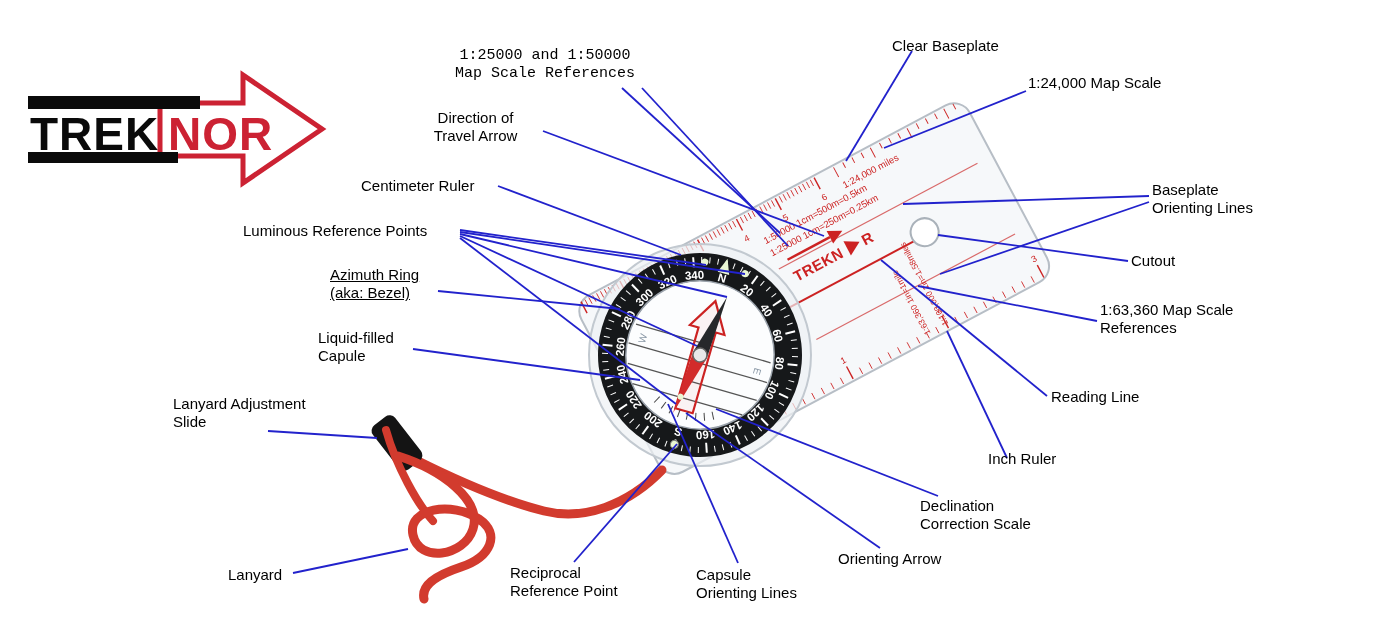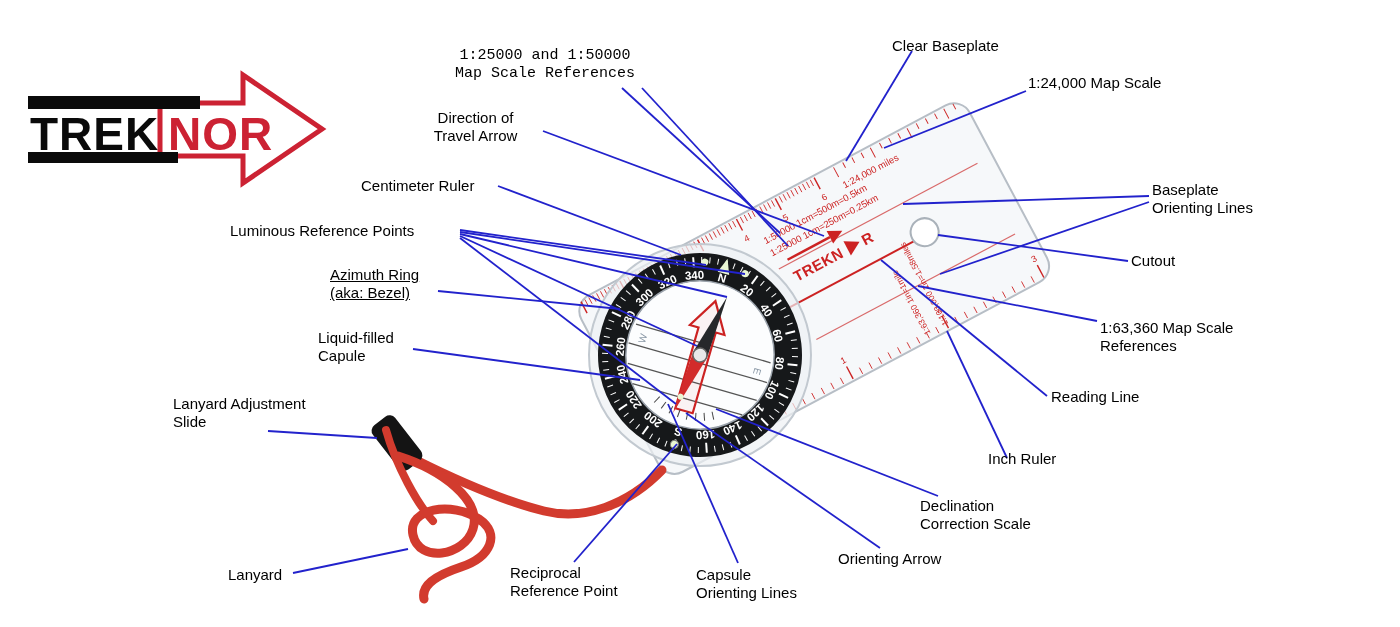--- a/index.html
+++ b/index.html
@@ -343,25 +343,25 @@
 
 <div class="lbl c" style="left:435px;top:47px;width:220px;font-family:Liberation Mono, monospace;">1:25000 and 1:50000
 Map Scale References</div>
 <div class="lbl" style="left:872px;top:37px;margin-left:20px;">Clear Baseplate</div>
 <div class="lbl" style="left:1028px;top:74px;text-align:center;">1:24,000 Map Scale</div>
 <div class="lbl c" style="left:408px;top:109px;width:135px;">Direction of
 Travel Arrow</div>
 <div class="lbl" style="left:361px;top:177px;">Centimeter Ruler</div>
 <div class="lbl" style="left:1152px;top:181px;">Baseplate
 Orienting Lines</div>
-<div class="lbl" style="left:230px;top:222px;">Luminous Reference Points</div>
+<div class="lbl" style="left:243px;top:222px;">Luminous Reference Points</div>
 <div class="lbl" style="left:1131px;top:252px;">Cutout</div>
 <div class="lbl" style="left:330px;top:266px;text-decoration:underline;">Azimuth Ring
 (aka: Bezel)</div>
-<div class="lbl" style="left:1100px;top:301px;margin-top:18px;">1:63,360 Map Scale
+<div class="lbl" style="left:1100px;top:301px;">1:63,360 Map Scale
 References</div>
 <div class="lbl" style="left:318px;top:329px;">Liquid-filled
 Capule</div>
 <div class="lbl" style="left:1051px;top:388px;">Reading Line</div>
 <div class="lbl" style="left:173px;top:395px;">Lanyard Adjustment
 Slide</div>
 <div class="lbl" style="left:988px;top:450px;">Inch Ruler</div>
 <div class="lbl" style="left:920px;top:497px;">Declination
 Correction Scale</div>
 <div class="lbl" style="left:838px;top:550px;">Orienting Arrow</div>

